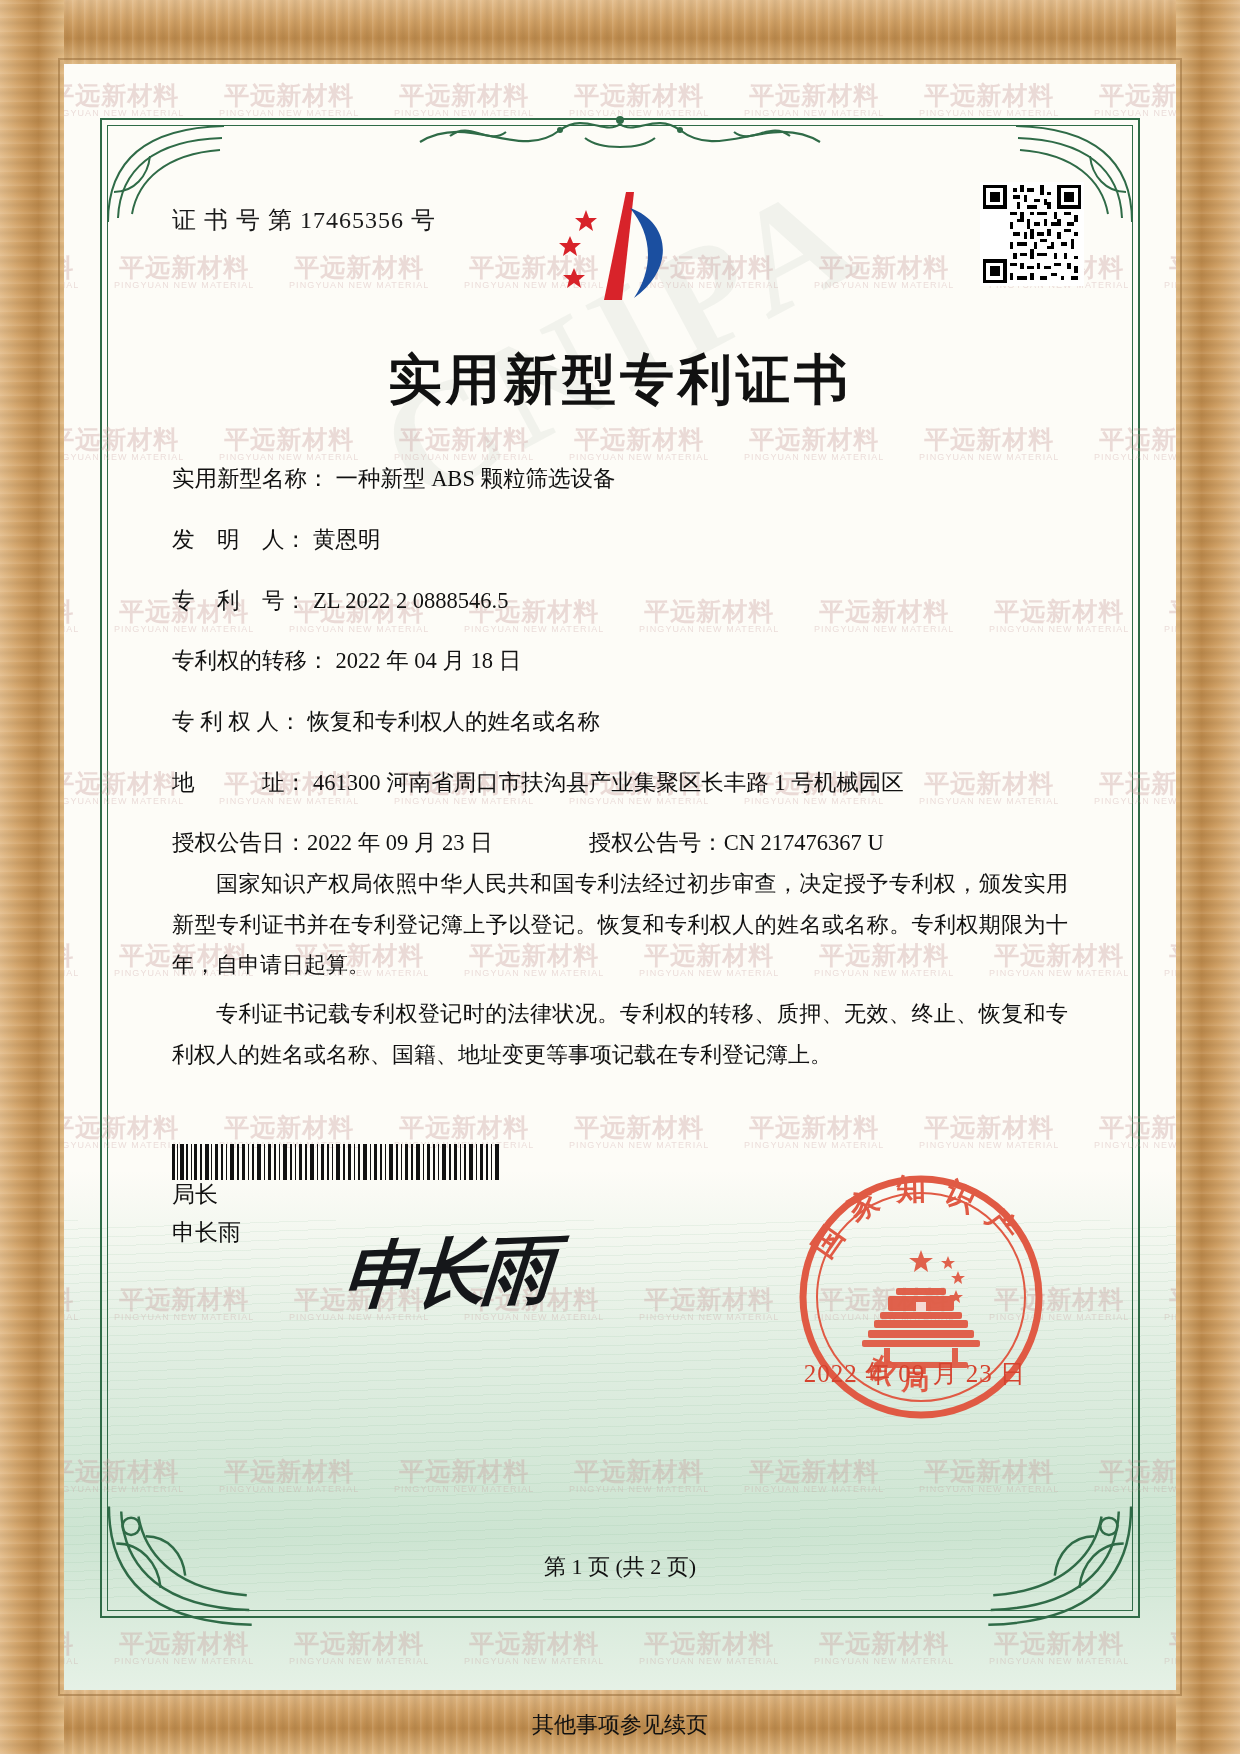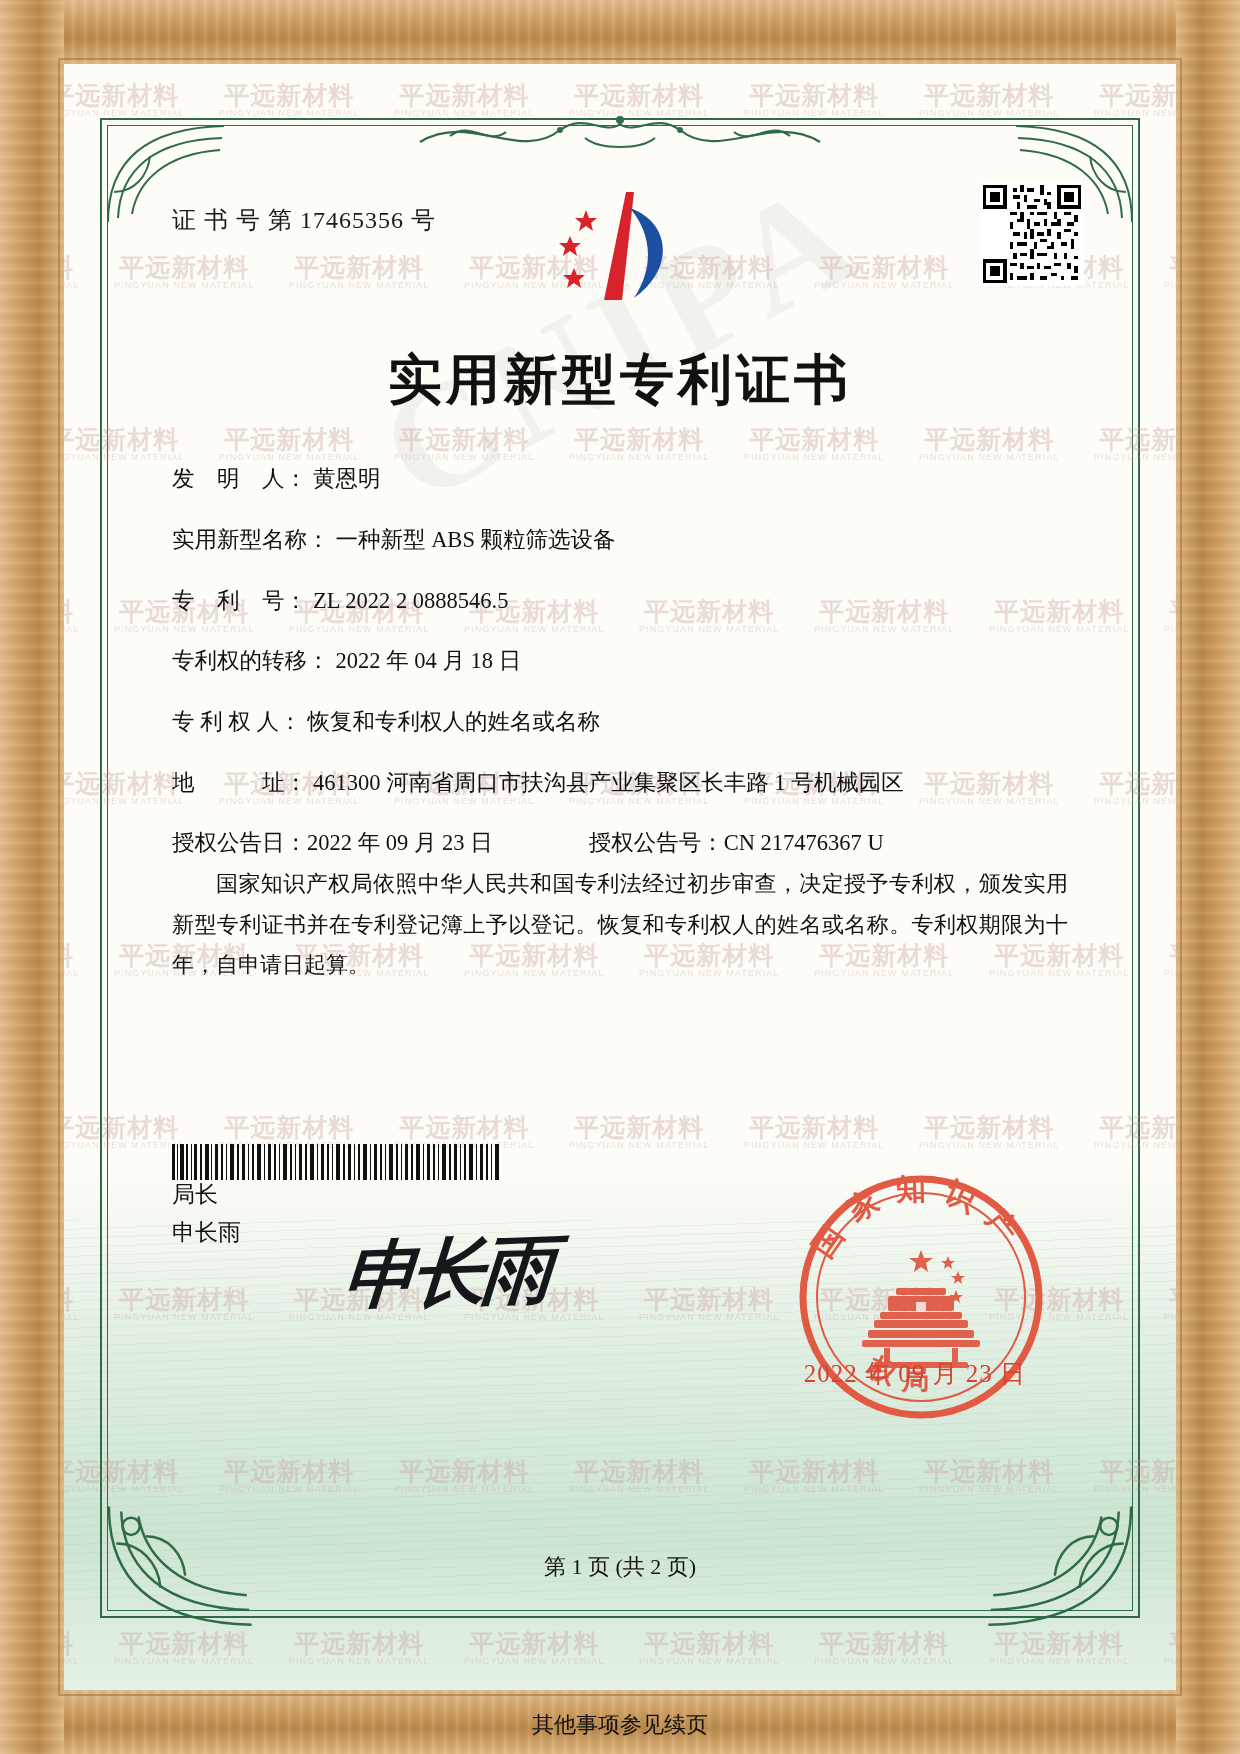--- a/index.html
+++ b/index.html
@@ -473,26 +473,26 @@
           <rect x="26" y="27" width="2" height="1"></rect>
           <rect x="19" y="18" width="1" height="1"></rect>
             <rect x="22" y="10" width="1" height="1"></rect>
         </g>
       </svg>
 
       <div class="title">实用新型专利证书</div>
 
       <div class="fields">
         <div class="field">
+          <span class="f-label">实用新型名称：</span>
+          <span class="f-value">一种新型 ABS 颗粒筛选设备</span>
+        </div>
+        <div class="field">
           <span class="f-label">发　明　人：</span>
           <span class="f-value">黄恩明</span>
-        </div>
-        <div class="field">
-          <span class="f-label">实用新型名称：</span>
-          <span class="f-value">一种新型 ABS 颗粒筛选设备</span>
         </div>
         <div class="field">
           <span class="f-label">专　利　号：</span>
           <span class="f-value">ZL 2022 2 0888546.5</span>
         </div>
         <div class="field">
           <span class="f-label">专利权的转移：</span>
           <span class="f-value">2022 年 04 月 18 日</span>
         </div>
         <div class="field">
@@ -507,20 +507,21 @@
         <div class="pubrow">
           <span class="f-label">授权公告日：</span>
           <span>2022 年 09 月 23 日</span>
           <span class="f-label col2">授权公告号：</span>
           <span>CN 217476367 U</span>
         </div>
       </div>
 
       <div class="paras">
         <p>国家知识产权局依照中华人民共和国专利法经过初步审查，决定授予专利权，颁发实用新型专利证书并在专利登记簿上予以登记。恢复和专利权人的姓名或名称。专利权期限为十年，自申请日起算。</p>
+        <p>专利证书记载专利权登记时的法律状况。专利权的转移、质押、无效、终止、恢复和专利权人的姓名或名称、国籍、地址变更等事项记载在专利登记簿上。</p>
       </div>
 
       <svg class="barcode" viewBox="0 0 330 36" shape-rendering="crispEdges">
         <g fill="#111">
           <rect x="0" y="0" width="3" height="36"></rect>
             <rect x="5" y="0" width="1" height="36"></rect>
           <rect x="8" y="0" width="4" height="36"></rect>
             <rect x="14" y="0" width="2" height="36"></rect>
           <rect x="19" y="0" width="1" height="36"></rect>
             <rect x="22" y="0" width="3" height="36"></rect>

